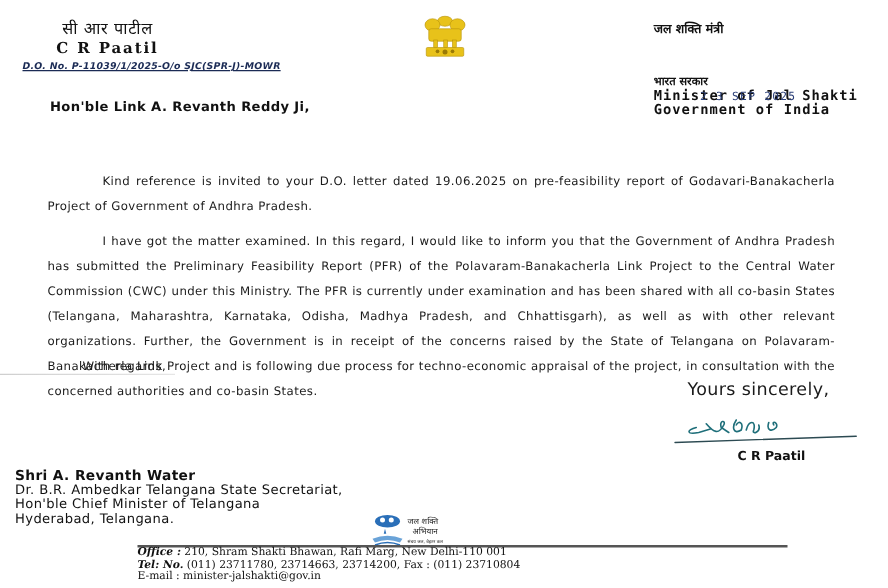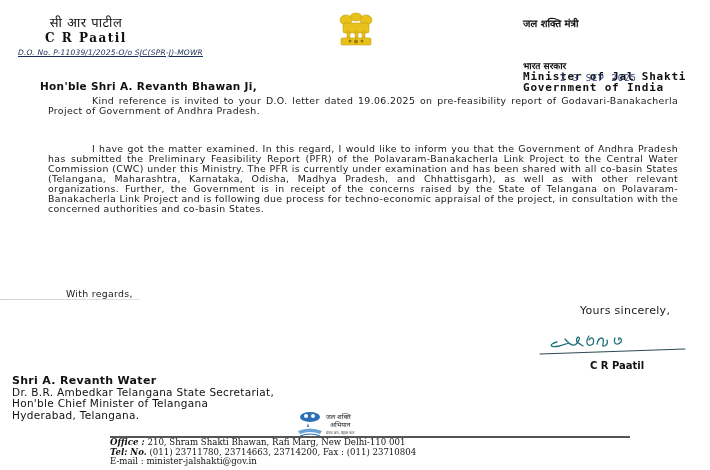--- a/index.html
+++ b/index.html
@@ -10,35 +10,35 @@
     .hdr-left .hindi { font-family: "DejaVu Sans", sans-serif; font-size: 13px; font-weight: normal; letter-spacing: 0.5px; color: #111; }
     .hdr-left .eng { font-family: "DejaVu Serif", serif; font-size: 12px; font-weight: bold; letter-spacing: 1.5px; color: #111; margin-top: 0px; }
 
     .emblem { position: absolute; left: 335px; top: 10px; width: 42px; height: 38px; }
 
     .hdr-right { position: absolute; left: 523px; top: 18px; width: 200px; text-align: left; }
     .hdr-right .hindi1 { font-size: 10px; font-weight: bold; color: #111; line-height: 11px; }
     .hdr-right .hindi2 { font-size: 9px; font-weight: bold; color: #111; line-height: 10px; margin-top: 32px; }
     .hdr-right .eng { font-family: "DejaVu Sans Mono", monospace; font-size: 11px; font-weight: bold; letter-spacing: 0.8px; color: #111; line-height: 11px; }
 
-    .do-no { position: absolute; left: 18px; top: 48px; font-family: "DejaVu Sans", sans-serif; font-size: 7.5px; font-style: italic; font-weight: normal; text-decoration: underline; color: #1b2b55; letter-spacing: 0.2px; }
+    .do-no { position: absolute; left: 18px; top: 48px; font-family: "DejaVu Sans", sans-serif; font-size: 7.5px; font-style: italic; font-weight: bold; text-decoration: underline; color: #1b2b55; letter-spacing: 0.2px; }
 
     .date-stamp { position: absolute; left: 560px; top: 73px; font-family: "DejaVu Sans Mono", monospace; font-size: 9px; color: #2b3f78; letter-spacing: 1px; }
 
     .salutation { position: absolute; left: 40px; top: 80px; font-size: 10.5px; font-weight: bold; color: #111; letter-spacing: 0.3px; }
 
-    .body-text { position: absolute; left: 48px; width: 630px; font-size: 9.4px; line-height: 10px; text-align: justify; color: #1a1a1a; letter-spacing: 0.35px; }
+    .body-text { position: absolute; left: 38px; width: 630px; font-size: 9.4px; line-height: 20px; text-align: justify; color: #1a1a1a; letter-spacing: 0.35px; margin-top: 40px; }
     .para1 { top: 96px; }
     .para2 { top: 144px; }
     .indent { display: inline-block; width: 44px; }
 
     .closing { position: absolute; left: 66px; top: 288px; font-size: 9.4px; color: #1a1a1a; letter-spacing: 0.3px; }
     .left-rule { position: absolute; left: 0px; top: 299px; width: 140px; height: 1px; background: linear-gradient(to right, #cfcfcf, #e6e6e6); }
 
-    .yours { position: absolute; left: 580px; top: 304px; font-size: 11px; color: #1a1a1a; letter-spacing: 0.3px; }
+    .yours { position: absolute; left: 550px; top: 304px; font-size: 14px; color: #1a1a1a; letter-spacing: 0.3px; }
     .signature { position: absolute; left: 535px; top: 322px; width: 160px; height: 36px; }
     .signer { position: absolute; left: 590px; top: 360px; font-size: 10px; font-weight: bold; color: #111; }
 
     .addressee { position: absolute; left: 12px; top: 375px; font-family: "DejaVu Sans", sans-serif; font-size: 10.5px; line-height: 11.5px; color: #111; letter-spacing: 0.3px; }
     .addressee .name { font-weight: bold; font-size: 11px; }
 
     .jsa-logo { position: absolute; left: 296px; top: 410px; width: 70px; height: 30px; }
 
     .footer-rule { position: absolute; left: 110px; top: 436px; width: 520px; height: 2px; background: #555; }
     .footer { position: absolute; left: 110px; top: 438px; width: 510px; text-align: left; font-family: "DejaVu Serif", serif; font-size: 8.6px; line-height: 9.6px; color: #111; }
@@ -74,21 +74,21 @@
   <div class="hindi1">जल शक्ति मंत्री</div>
   <div class="hindi2">भारत सरकार</div>
   <div class="eng">Minister of Jal Shakti</div>
   <div class="eng">Government of India</div>
 </div>
 
 <div class="do-no">D.O. No. P-11039/1/2025-O/o SJC(SPR-J)-MOWR</div>
 
 <div class="date-stamp">2 3  SEP 2025</div>
 
-<div class="salutation">Hon'ble Shri A. Revanth Bhawan Ji,</div>
+<div class="salutation">Hon'ble Link A. Revanth Reddy Ji,</div>
 
 <div class="body-text para1"><span class="indent"></span><span>Kind reference is invited to your D.O. letter dated 19.06.2025 on pre-feasibility report of Godavari-Banakacherla Project of Government of Andhra Pradesh.</span></div>
 
 <div class="body-text para2"><span class="indent"></span><span>I have got the matter examined. In this regard, I would like to inform you that the Government of Andhra Pradesh has submitted the Preliminary Feasibility Report (PFR) of the Polavaram-Banakacherla Link Project to the Central Water Commission (CWC) under this Ministry. The PFR is currently under examination and has been shared with all co-basin States (Telangana, Maharashtra, Karnataka, Odisha, Madhya Pradesh, and Chhattisgarh), as well as with other relevant organizations. Further, the Government is in receipt of the concerns raised by the State of Telangana on Polavaram-Banakacherla Link Project and is following due process for techno-economic appraisal of the project, in consultation with the concerned authorities and co-basin States.</span></div>
 
 <div class="closing">With regards,</div>
 <div class="left-rule"></div>
 
 <div class="yours">Yours sincerely,</div>
 

